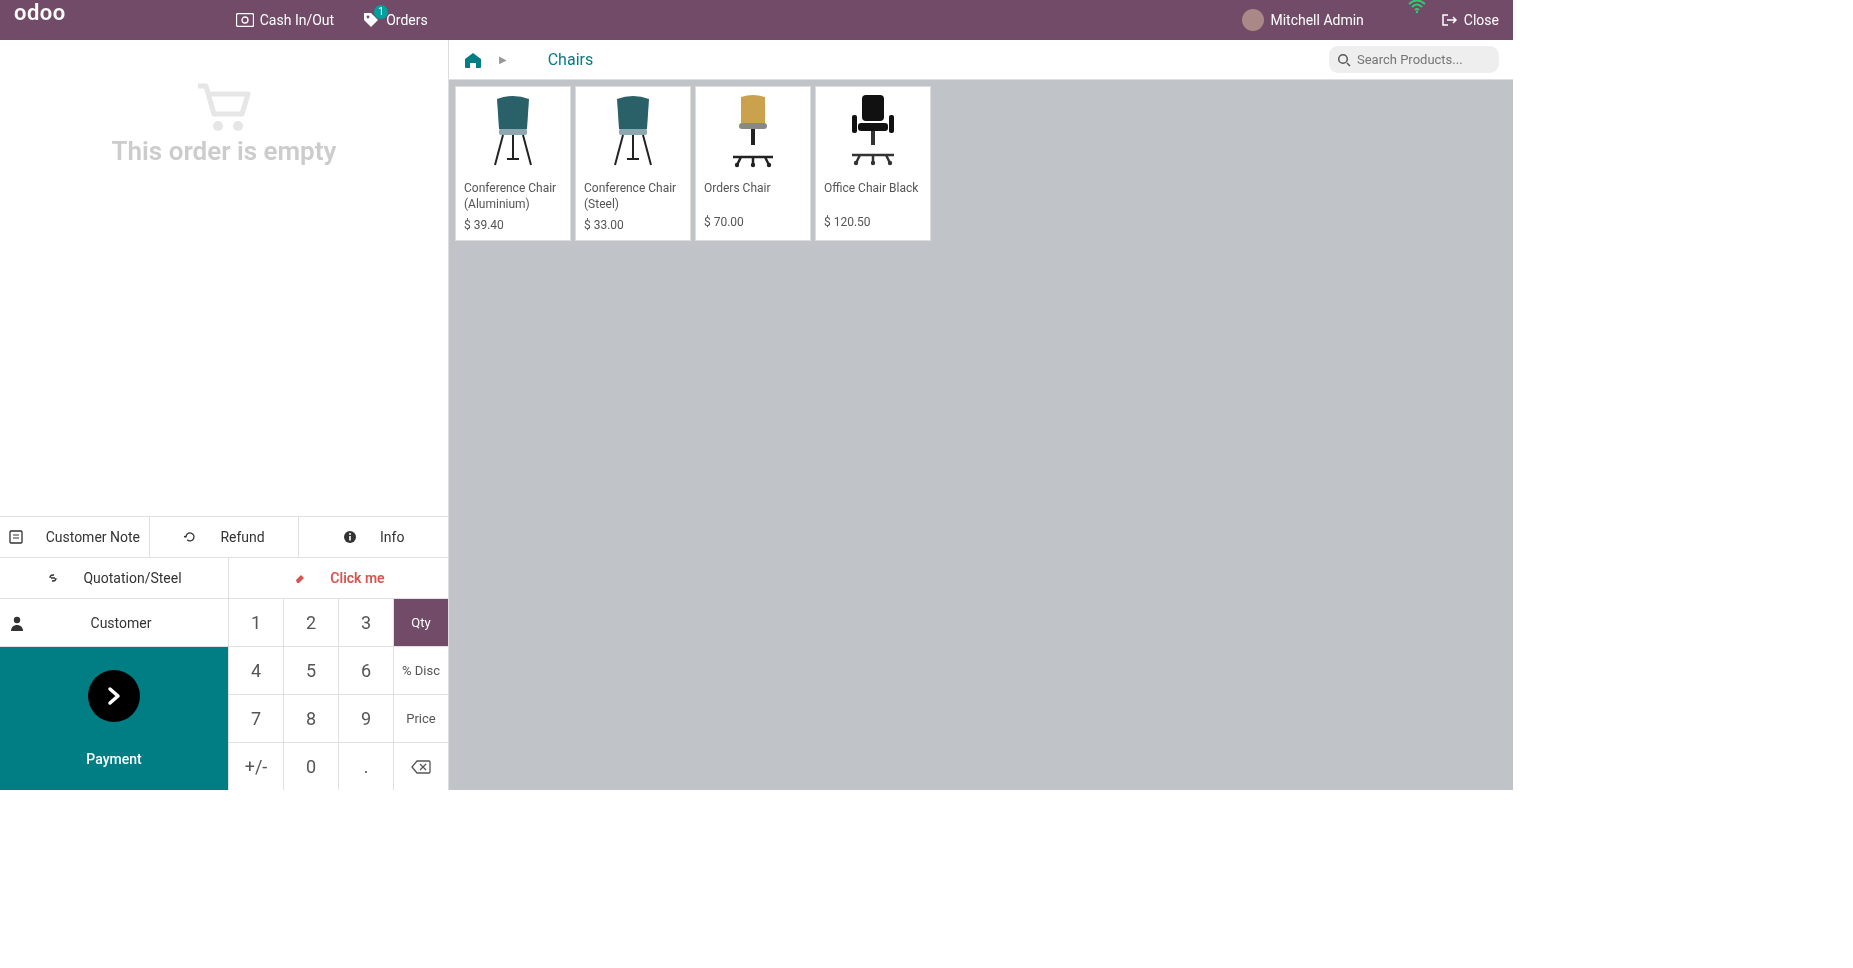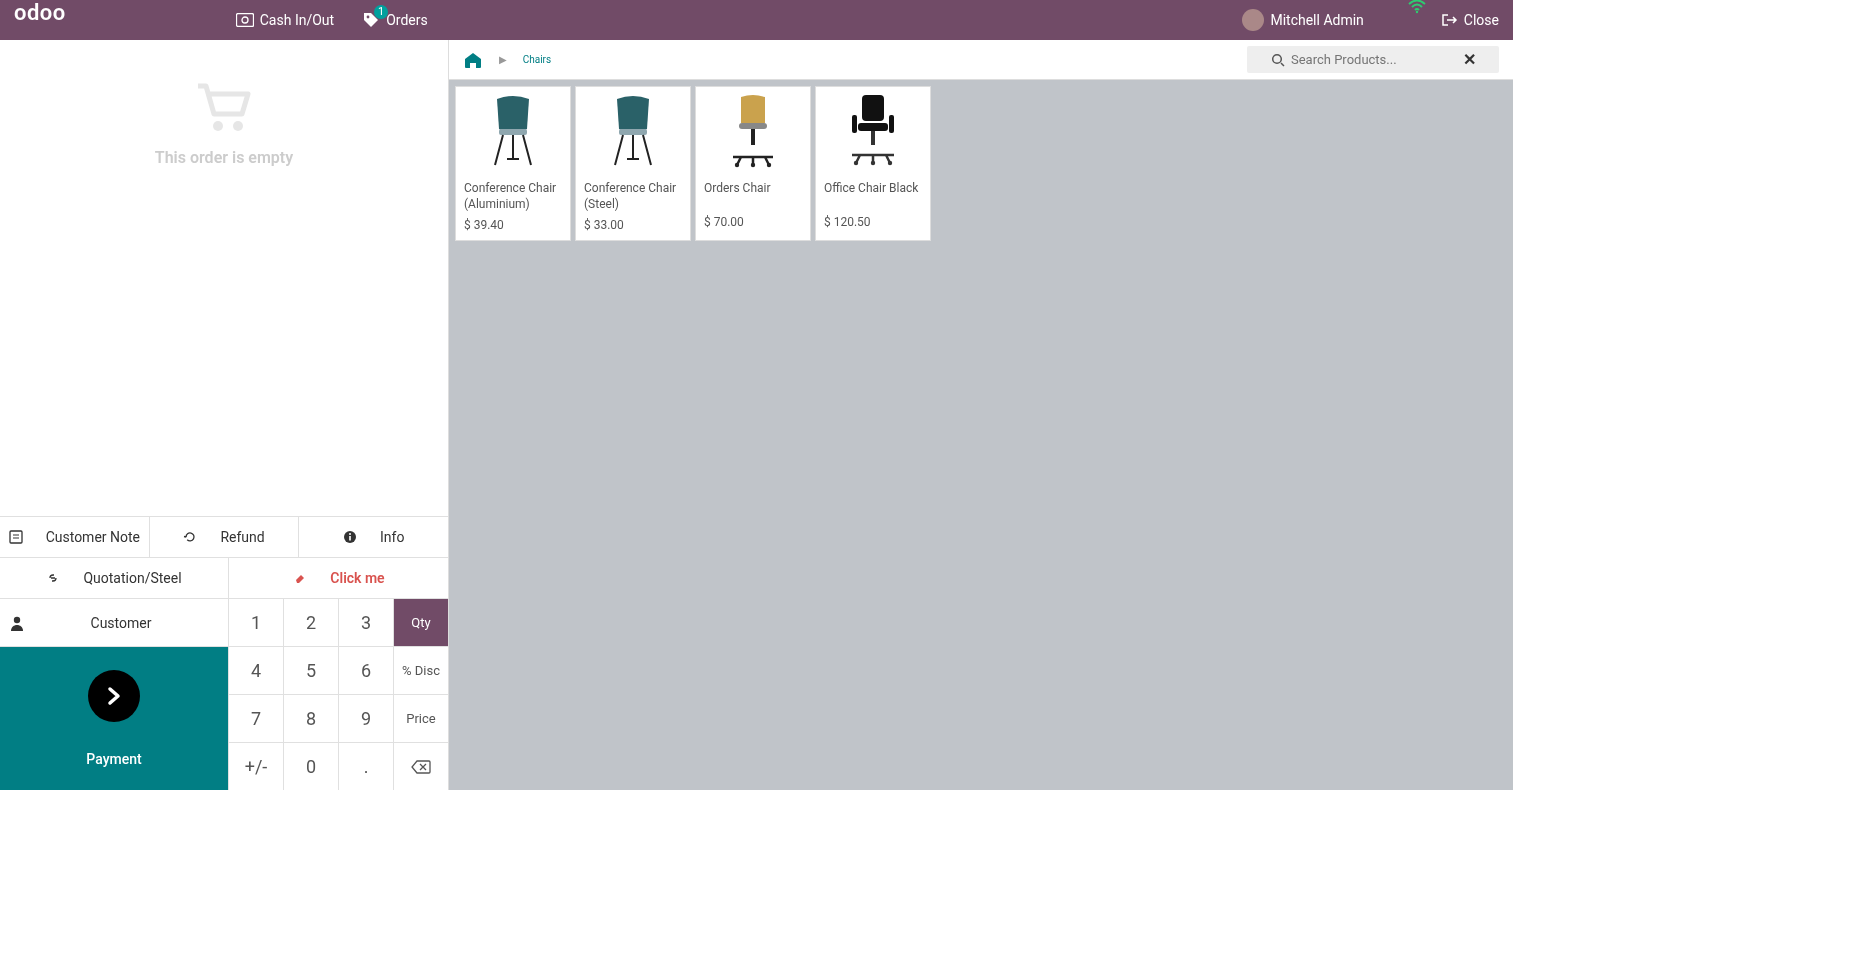--- a/index.html
+++ b/index.html
@@ -17,21 +17,21 @@
 .wifi-icon { color: #2ecc71; margin: 0 16px; }
 
 
 .main { display: flex; height: calc(100% - 40px); }
 .left-panel { width: 449px; display: flex; flex-direction: column; border-right: 1px solid #ddd; }
 .right-panel { flex: 1; display: flex; flex-direction: column; background: #c0c4c9; }
 
 
 .order-area { flex: 1; display: flex; flex-direction: column; align-items: center; padding-top: 40px; background: #fff; }
 .cart-icon { color: #e6e6e6; }
-.empty-text { color: #ccc; font-size: 16px; font-weight: 600; margin-top: 12px; }
+.empty-text { color: #ccc; font-size: 26px; font-weight: 600; margin-top: 0; }
 
 
 .action-row { display: flex; border-top: 1px solid #e0e0e0; }
 .action-cell { flex: 1; text-align: center; padding: 12px 6px; font-size: 14px; color: #333; border-right: 1px solid #e0e0e0; cursor: pointer; display: flex; align-items: center; justify-content: center; gap: 23px; }
 .action-cell:last-child { border-right: none; }
 .action-cell.red { color: #d9534f; font-weight: 600; }
 .action-row.two .action-cell { width: 50%; flex: none; }
 .action-row.two .action-cell:first-child { width: 229px; }
 .action-row.two .action-cell:last-child { width: 220px; }
 
@@ -47,23 +47,23 @@
 
 .numpad { display: grid; grid-template-columns: repeat(4, 55px); grid-template-rows: repeat(4, 48px); }
 .numkey { border-left: 1px solid #e0e0e0; border-bottom: 1px solid #e0e0e0; display: flex; align-items: center; justify-content: center; font-size: 18px; color: #555; cursor: pointer; background: #fff; }
 .numkey.mode { font-size: 13px; }
 .numkey.active-mode { background: #714b67; color: #fff; }
 
 
 .breadcrumb-bar { height: 40px; background: #fff; border-bottom: 1px solid #ddd; display: flex; align-items: center; padding: 0 14px; }
 .breadcrumb-bar .home { color: #017e84; cursor: pointer; }
 .breadcrumb-bar .sep { margin: 0 16px; color: #999; font-size: 10px; }
-.breadcrumb-bar .crumb { color: #017e84; font-size: 10px; cursor: pointer; }
+.breadcrumb-bar .crumb { color: #017e84; font-size: 16px; cursor: pointer; margin-left: 25px; }
 .breadcrumb-bar .spacer { flex: 1; }
-.search-wrap { display: flex; align-items: center; background: #eee; padding: 4px 24px; border-radius: 2px; width: 252px; }
+.search-wrap { display: flex; align-items: center; background: #eee; padding: 4px 8px; border-radius: 9px; width: 170px; }
 .search-wrap .mag { color: #666; margin-right: 6px; }
 .search-wrap input { border: none; background: transparent; outline: none; font-size: 13px; flex: 1; }
 .search-wrap .clear { color: #333; cursor: pointer; font-weight: bold; margin-left: 6px; }
 
 
 .products { padding: 4px; display: flex; flex-wrap: wrap; align-content: flex-start; }
 .product-card { width: 116px; background: #fff; border: 1px solid #ddd; margin: 2px; cursor: pointer; display: flex; flex-direction: column; }
 .product-img { height: 88px; display: flex; align-items: center; justify-content: center; background: #fff; }
 .product-name { font-size: 12px; color: #555; padding: 6px 8px 2px; line-height: 1.3; min-height: 36px; }
 .product-price { font-size: 12px; color: #555; padding: 4px 8px 8px; }

